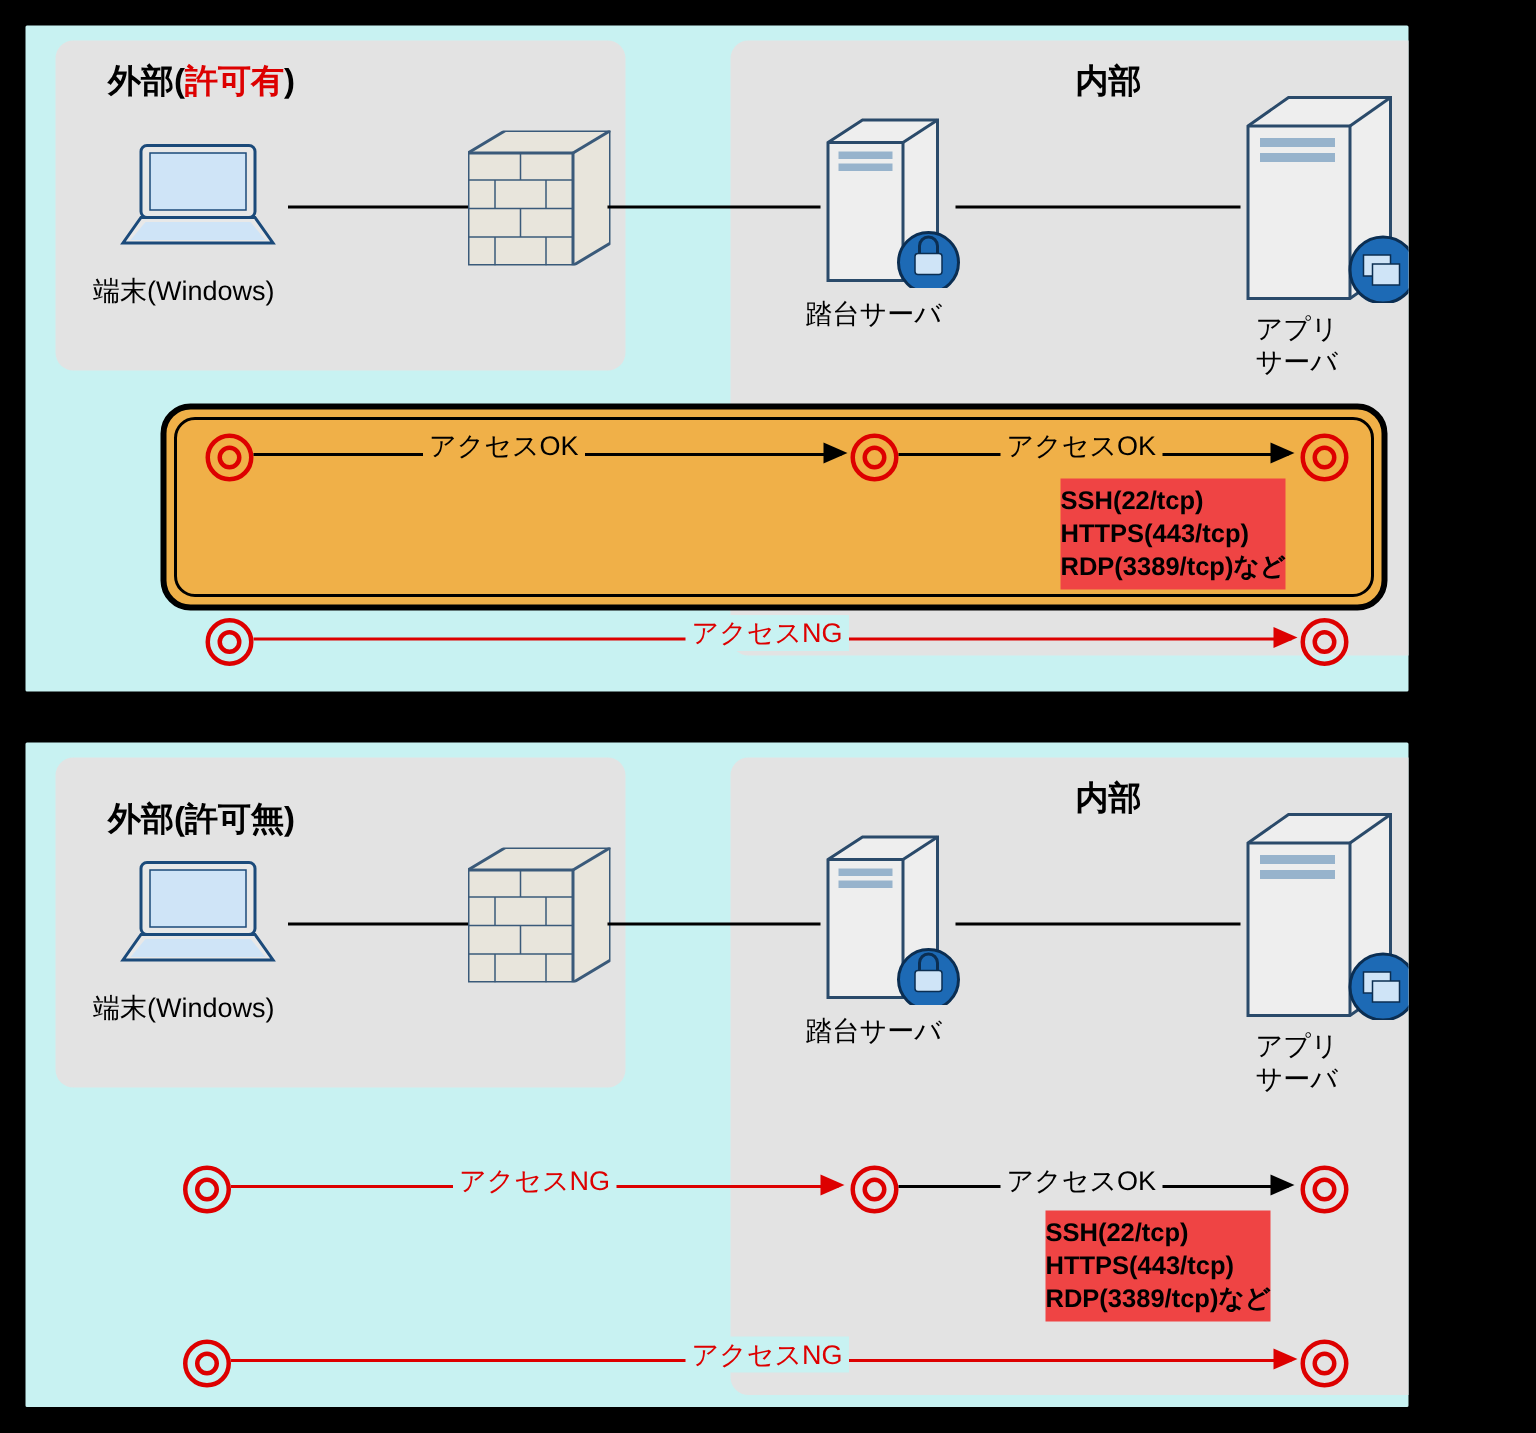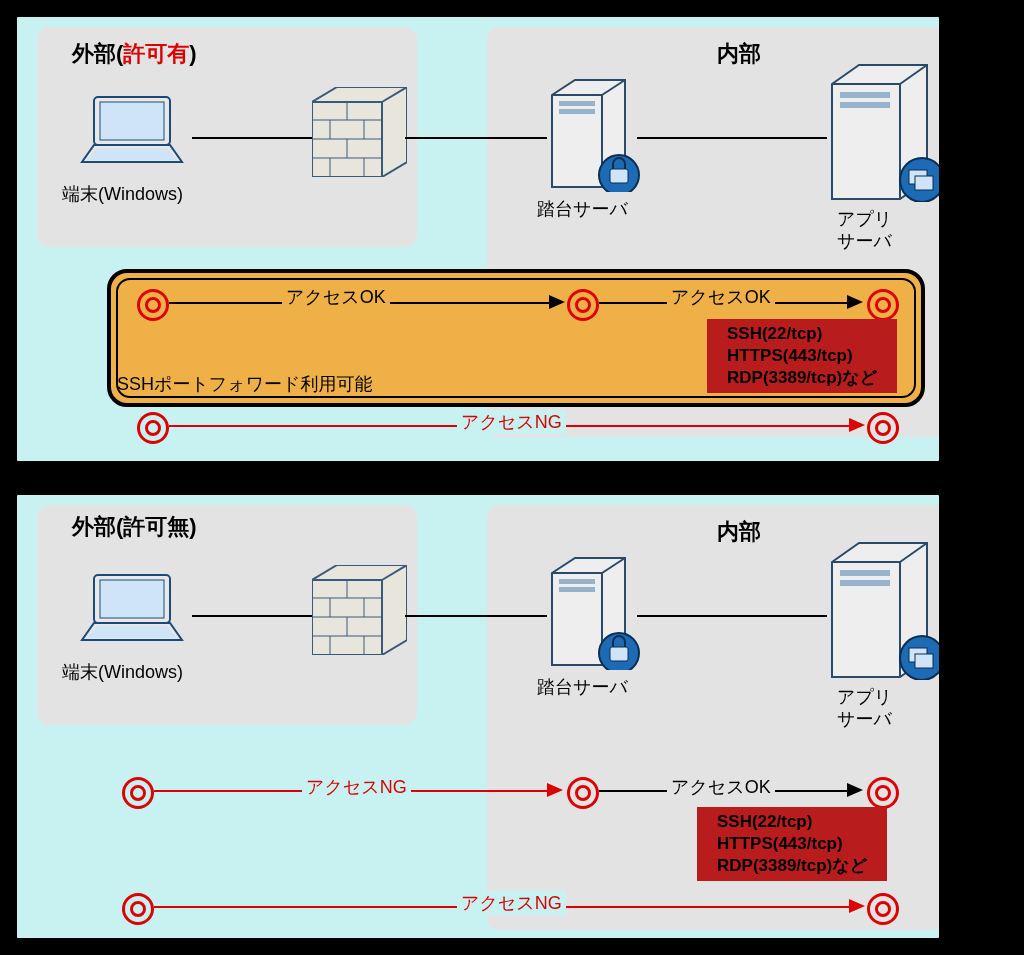--- a/index.html
+++ b/index.html
@@ -5,21 +5,21 @@
   html,body{margin:0;padding:0;background:#000;font-family:"Hiragino Sans","Meiryo",sans-serif}
   .wrap{width:956px;height:955px;background:#000;display:flex;flex-direction:column}
   .panel{position:relative;flex:1;margin:12px 12px;background:#c8f2f2;border:5px solid #000;border-radius:6px;overflow:hidden}
   .zone{position:absolute;background:#e3e3e3;border-radius:12px}
   .zone-title{position:absolute;font-size:22px;font-weight:700}
   .red{color:#d00}
   .lbl{position:absolute;font-size:18px}
   .bold{font-weight:400}
   .orange-box{position:absolute;background:#f0b048;border:4px solid #000;border-radius:20px}
   .orange-inner{position:absolute;inset:5px;border:2px solid #000;border-radius:14px}
-  .protobox{position:absolute;background:#b91c1c;padding:4px 20px;font-size:17px;font-weight:700;line-height:1.3}
+  .protobox{position:absolute;background:#ef4444;padding:4px 0;font-size:17px;font-weight:700;line-height:1.3}
   svg.icon{position:absolute}
   .bullseye{position:absolute;width:26px;height:26px;border:3px solid #d00;border-radius:50%}
   .bullseye::after{content:"";position:absolute;inset:5px;border:3px solid #d00;border-radius:50%}
   .arrow-line{position:absolute;height:2px;background:#d00}
   .arrow-line.black{background:#000}
   .arrow-head{position:absolute;width:0;height:0;border-top:7px solid transparent;border-bottom:7px solid transparent;border-left:16px solid #d00}
   .arrow-head.black{border-left-color:#000}
   .conn{position:absolute;height:2px;background:#000}
 </style>
 </head>
@@ -101,34 +101,33 @@
       <div class="arrow-head black" style="left:532px;top:278px"></div>
     <div class="arrow-line black" style="left:582px;top:285px;width:260px"></div>
       <div class="arrow-head black" style="left:830px;top:278px"></div>
     <div class="lbl bold" style="left:265px;top:268px;background:#f0b048;padding:0 4px">アクセスOK</div>
     <div class="lbl bold" style="left:650px;top:268px;background:#f0b048;padding:0 4px">アクセスOK</div>
     <div class="protobox" style="left:690px;top:302px">
       <div>SSH(22/tcp)</div>
       <div>HTTPS(443/tcp)</div>
       <div>RDP(3389/tcp)など</div>
     </div>
-    <div class="lbl bold" style="left:100px;top:355px">SSHポートフォワード利用可能</div>
 
     <div class="bullseye" style="left:120px;top:395px"></div>
     <div class="bullseye" style="left:850px;top:395px"></div>
     <div class="arrow-line" style="left:152px;top:408px;width:692px"></div>
       <div class="arrow-head" style="left:832px;top:401px"></div>
     <div class="lbl red" style="left:440px;top:393px;background:#c8f2f2;padding:0 4px">アクセスNG</div>
   </div>
 
   <div class="panel">
     <div class="zone" style="left:20px;top:10px;width:380px;height:220px"></div>
     <div class="zone" style="left:470px;top:10px;width:500px;height:425px"></div>
 
-    <div class="zone-title" style="left:55px;top:17px">外部(許可無)</div>
+    <div class="zone-title" style="left:55px;top:36px">外部(許可無)</div>
     <div class="zone-title" style="left:700px;top:22px">内部</div>
 
     <svg class="icon" style="left:55px;top:75px;width:120px;height:85px" viewBox="0 0 120 85">
       <rect x="22" y="5" width="76" height="48" rx="4" fill="#e8e8e8" stroke="#1b4a7a" stroke-width="2"></rect>
       <rect x="28" y="10" width="64" height="38" fill="#cfe4f7" stroke="#1b4a7a"></rect>
       <polygon points="10,70 110,70 98,53 22,53" fill="#e8e8e8" stroke="#1b4a7a" stroke-width="2"></polygon>
       <polygon points="15,68 105,68 95,56 25,56" fill="#cfe4f7"></polygon>
     </svg>
     <div class="lbl" style="left:45px;top:165px">端末(Windows)</div>
 

